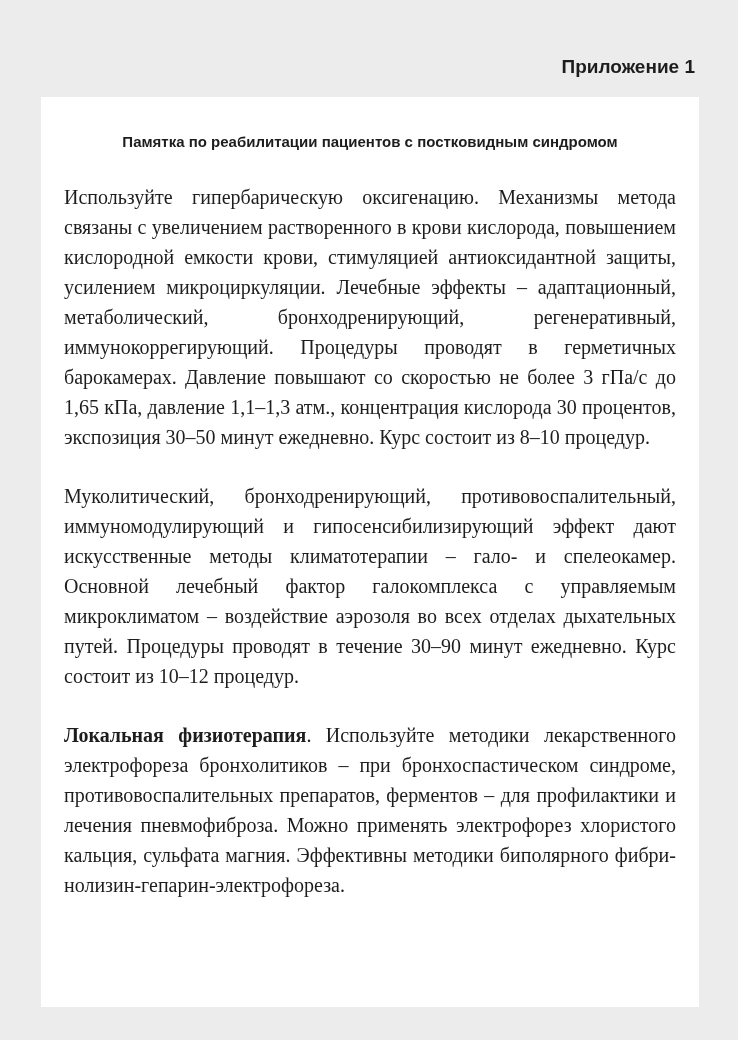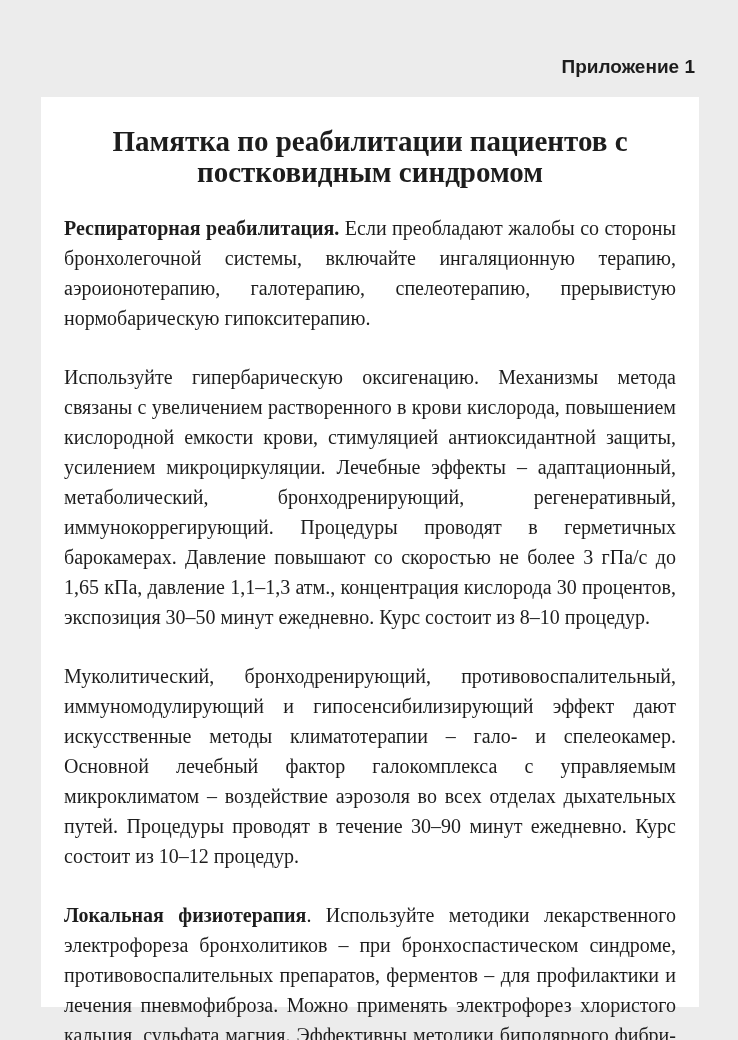--- a/index.html
+++ b/index.html
@@ -27,23 +27,23 @@
     position: absolute;
     left: 41px;
     top: 97px;
     width: 658px;
     height: 910px;
     background: var(--card, #ffffff);
     box-sizing: border-box;
     padding: 29px 23px 0 23px;
   }
   .doc-title {
-    font-family: Liberation Serif, serif;
+    font-family: Liberation Sans, sans-serif;
     font-weight: 700;
-    font-size: 29px;
+    font-size: 15px;
     line-height: 31px;
     text-align: center;
     color: var(--text, #1d1d1d);
     margin: 0 10px 25px 10px;
   }
   .doc-body { }
   .para {
     font-size: 20px;
     line-height: 30px;
     text-align: justify;
@@ -55,18 +55,17 @@
   .para strong { font-weight: 700; }
 </style>
 </head>
 <body style="--bg: #ececec; --card: #ffffff; --text: #1d1d1d;">
 
 <div class="appendix-label">Приложение 1</div>
 
 <div class="card">
   <h1 class="doc-title">Памятка по реабилитации пациентов с постковидным синдромом</h1>
   <div class="doc-body">
-      <p class="para"><strong>Респираторная реабилитация.</strong><span> Если преобладают жалобы со стороны бронхолегочной системы, включайте ингаляционную терапию, аэроионо­терапию, галотерапию, спелеотерапию, прерывистую нормобарическую гипокситерапию.</span></p>
       <p class="para"><span>Используйте гипербарическую оксигенацию. Механизмы метода связаны с увеличением растворенного в крови кислорода, повышением кислород­ной емкости крови, стимуляцией антиоксидантной защиты, усилением микроциркуляции. Лечебные эффекты – адаптационный, метаболиче­ский, бронходренирующий, регенеративный, иммунокоррегирующий. Процедуры проводят в герметичных барокамерах. Давление повышают со скоростью не более 3 гПа/с до 1,65 кПа, давление 1,1–1,3 атм., концен­трация кислорода 30 процентов, экспозиция 30–50 минут ежедневно. Курс состоит из 8–10 процедур.</span></p>
       <p class="para"><span>Муколитический, бронходренирующий, противовоспалительный, имму­номодулирующий и гипосенсибилизирующий эффект дают искусствен­ные методы климатотерапии – гало- и спелеокамер. Основной лечебный фактор галокомплекса с управляемым микроклиматом – воздействие аэрозоля во всех отделах дыхательных путей. Процедуры проводят в те­чение 30–90 минут ежедневно. Курс состоит из 10–12 процедур.</span></p>
       <p class="para"><strong>Локальная физиотерапия</strong><span>. Используйте методики лекарственного электрофореза бронхолитиков – при бронхоспастическом синдроме, противовоспалительных препаратов, ферментов – для профилактики и лечения пневмофиброза. Можно применять электрофорез хлористого кальция, сульфата магния. Эффективны методики биполярного фибри­нолизин-гепарин-электрофореза.</span></p>
     </div>
 </div>
 
 </body></html>

